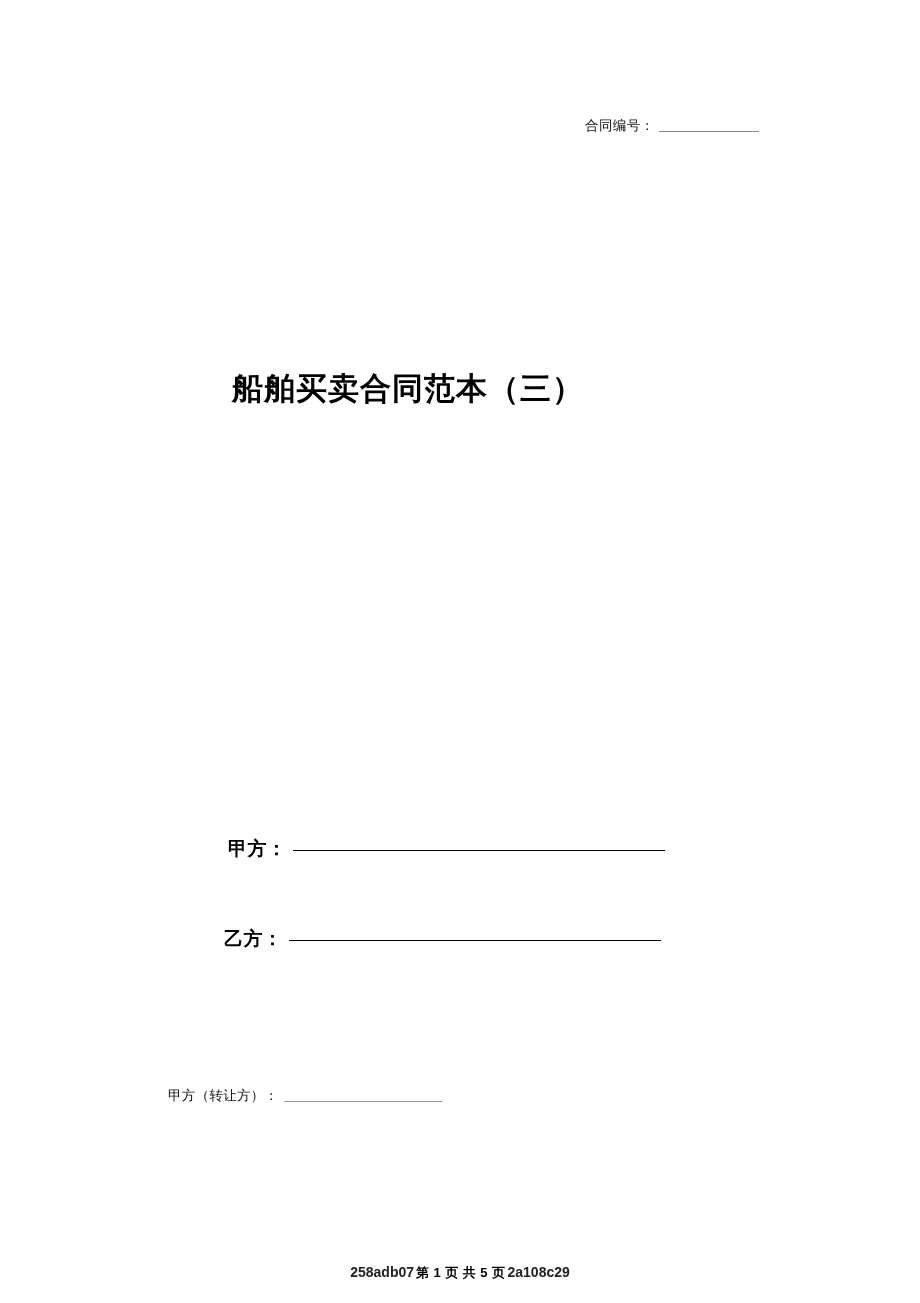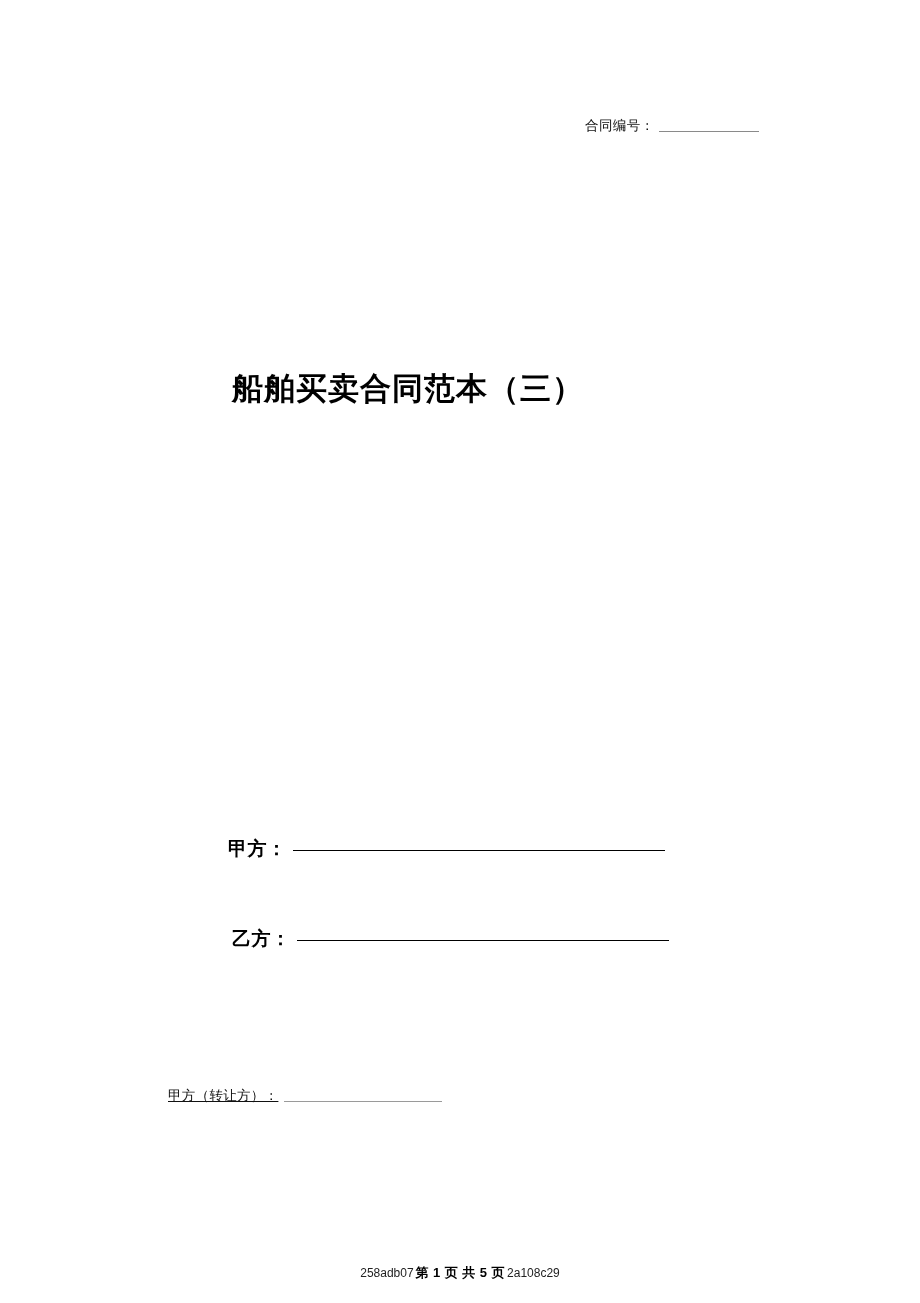--- a/index.html
+++ b/index.html
@@ -60,21 +60,21 @@
     white-space: nowrap;
     letter-spacing: 0.5px;
   }
   .field .rule {
     display: inline-block;
     border-bottom: 1.6px solid #000;
     height: 0;
     vertical-align: 4px;
   }
   .field-a { top: 826px; left: 228px; margin-top: 10px; }
-  .field-b { top: 926px; left: 232px; }
+  .field-b { top: 926px; left: 224px; }
   .field-date { top: 1025px; left: 228px; }
 
   .rule-long { width: 372px; margin-left: 6px; }
 
   .date-line .u1 {
     display: inline-block;
     width: 96px;
     border-bottom: 1.6px solid #000;
     vertical-align: 4px;
   }
@@ -92,21 +92,20 @@
     vertical-align: 4px;
   }
 
   
   .sign-row {
     position: absolute;
     font-size: 13.5px;
     color: #111;
     white-space: nowrap;
     letter-spacing: 0.3px;
-    text-decoration: underline;
   }
   .sign-row .blank {
     display: inline-block;
     width: 158px;
     border-bottom: 1px solid #9a9a9a;
     vertical-align: -2px;
     margin-left: 6px;
   }
   .sign-a { top: 1087px; left: 168px; }
   .sign-b { top: 1152px; left: 168px; }
@@ -114,23 +113,24 @@
   
   .footer {
     position: absolute;
     top: 1263px;
     left: 0;
     width: 920px;
     text-align: center;
     white-space: nowrap;
   }
   .footer .hash {
-    font-size: 12px;
+    font-size: 14px;
     color: #222;
     letter-spacing: 0;
+    font-weight: bold;
   }
   .footer .pager {
     font-size: 13px;
     font-weight: bold;
     margin: 0 2px;
     letter-spacing: 0.5px;
   }
 </style>
 </head>
 <body>

